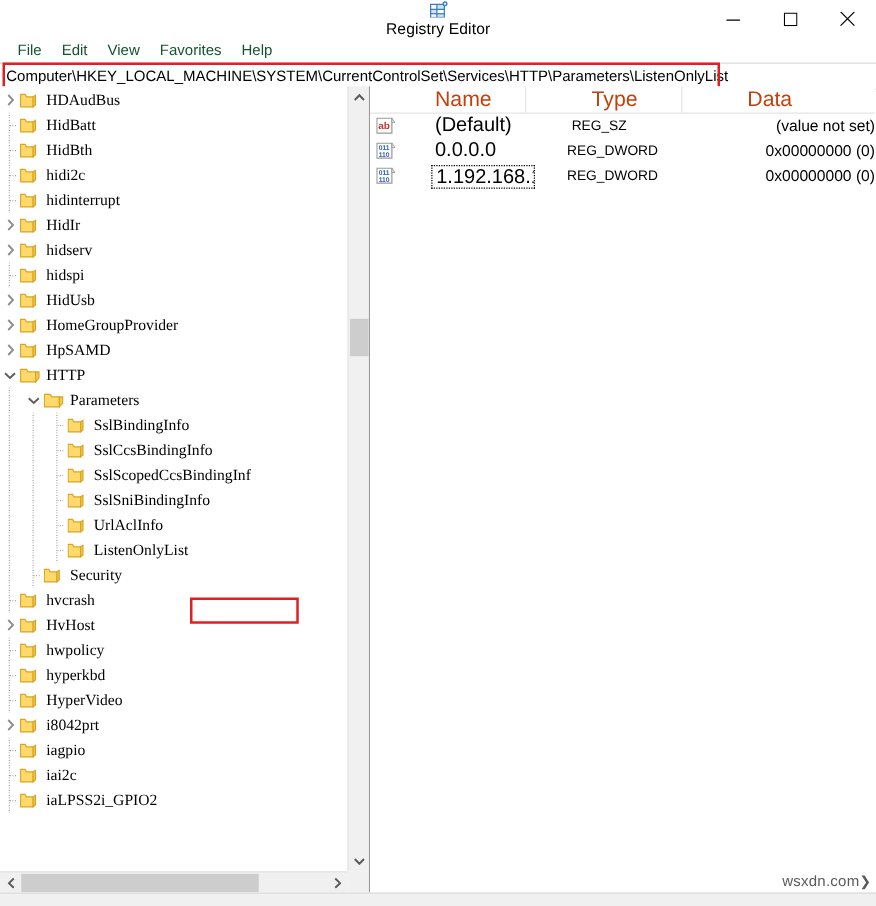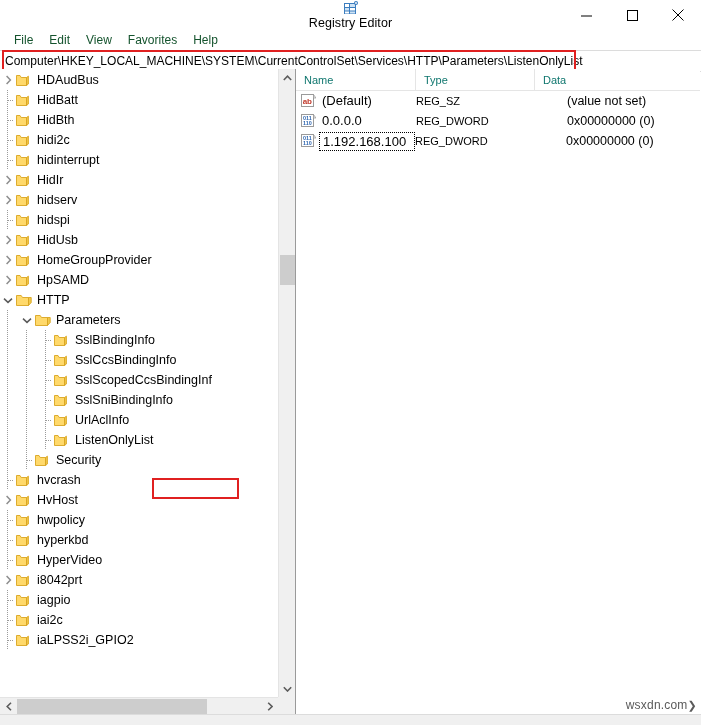--- a/index.html
+++ b/index.html
@@ -122,20 +122,21 @@
     background: #ffffff;
     overflow: hidden;
   }
   .tree-viewport {
     position: absolute;
     left: 0;
     top: 0;
     width: 278px;
     height: 628px;
     overflow: hidden;
+    font-family: Liberation Serif, serif;
   }
   .tree {
     position: relative;
     padding-top: 1px;
   }
   .tree-row {
     height: 20px;
     display: flex;
     align-items: center;
     position: relative;
@@ -298,44 +299,46 @@
     border-bottom: 1px solid #e5e5e5;
     background: #ffffff;
   }
   .col-h {
     height: 21px;
     box-sizing: border-box;
     border-right: 1px solid #e5e5e5;
     display: flex;
     align-items: center;
     padding-left: 8px;
-    font-size: 11px;
-    color: #0f766e;
+    font-size: 17px;
+    color: #c2410c;
+    margin-left: 44px;
   }
   .col-h.name { width: 120px; }
   .col-h.type { width: 119px; }
   .col-h.data { width: 165px; border-right: none; }
 
   .val-row {
     height: 20px;
     display: flex;
     align-items: center;
     position: relative;
+    gap: 26px;
   }
   .val-icon {
     width: 15px;
     height: 14px;
     margin-left: 5px;
     margin-right: 6px;
     flex: 0 0 auto;
     position: relative;
   }
   .val-name {
     width: 94px;
-    font-size: 13px;
+    font-size: 16px;
     white-space: nowrap;
     overflow: hidden;
     position: relative;
     line-height: 18px;
   }
   .val-name.focused {
     border: 1px dotted #000000;
     padding: 0 3px;
     margin-left: -3px;
     width: 88px;

